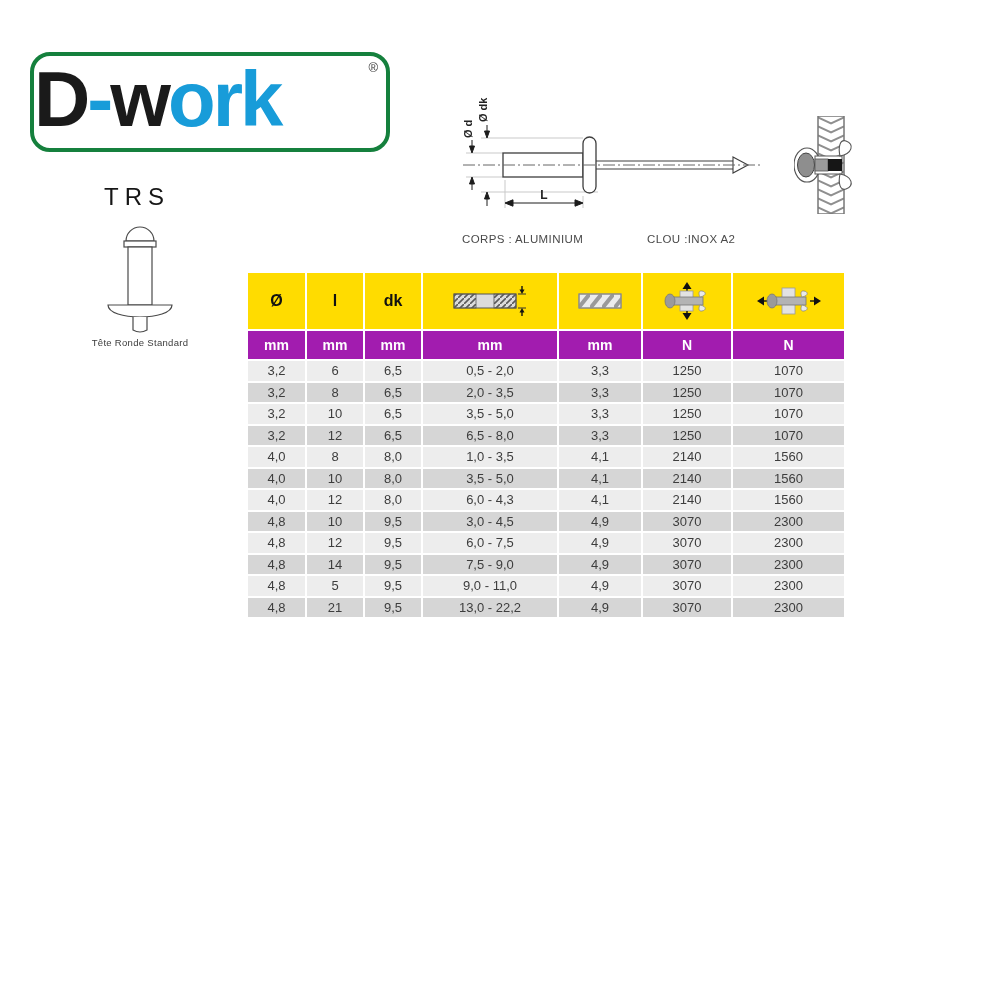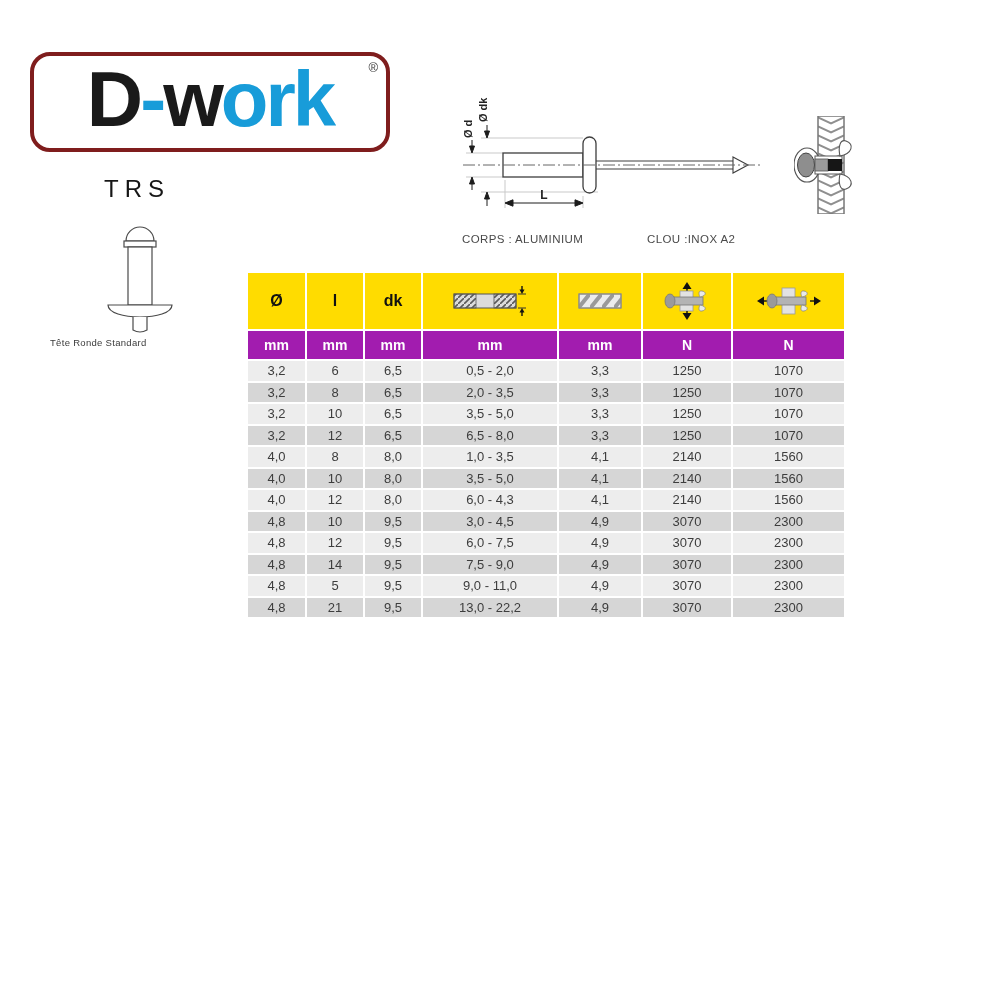--- a/index.html
+++ b/index.html
@@ -3,38 +3,38 @@
 <meta charset="utf-8">
 <style>
   html,body{margin:0;padding:0;}
   body{
     width:1005px;height:1005px;background:#ffffff;position:relative;
     font-family:"Liberation Sans", sans-serif; overflow:hidden;
   }
   
   .logo-box{
     position:absolute;left:30px;top:52px;width:352px;height:92px;
-    border:4px solid #7f1d1d;border-radius:20px;background:#fff;
-    display:flex;align-items:center;justify-content:center;
+    border:4px solid #15803d;border-radius:20px;background:#fff;
+    display:flex;align-items:center;
   }
   .logo-text{
     font-size:78px;font-weight:bold;letter-spacing:-3px;line-height:1;
     padding-bottom:6px;
   }
   .reg{
     position:absolute;top:4px;right:8px;font-size:13px;color:#3a3a3a;font-weight:400;
   }
   
   .product-code{
-    position:absolute;left:104px;top:175px;font-size:24px;letter-spacing:6px;
+    position:absolute;left:104px;top:183px;font-size:24px;letter-spacing:6px;
     color:#161616;font-weight:400;
   }
   .trs-rivet{position:absolute;left:98px;top:222px;}
   .head-caption{
-    position:absolute;left:50px;top:337px;width:180px;text-align:left;
+    position:absolute;left:50px;top:337px;width:180px;text-align:center;
     font-size:9.5px;color:#3b3b3b;letter-spacing:0.3px;
   }
   
   .tech-drawing{position:absolute;left:450px;top:80px;}
   .mat{
     position:absolute;top:233px;font-size:11.5px;color:#4a4a4a;letter-spacing:0.4px;text-align:center;
   }
   .mat-body{left:462px;}
   .mat-mandrel{left:628px;margin-left:19px;}
   .installed-rivet{position:absolute;left:794px;top:116px;}

